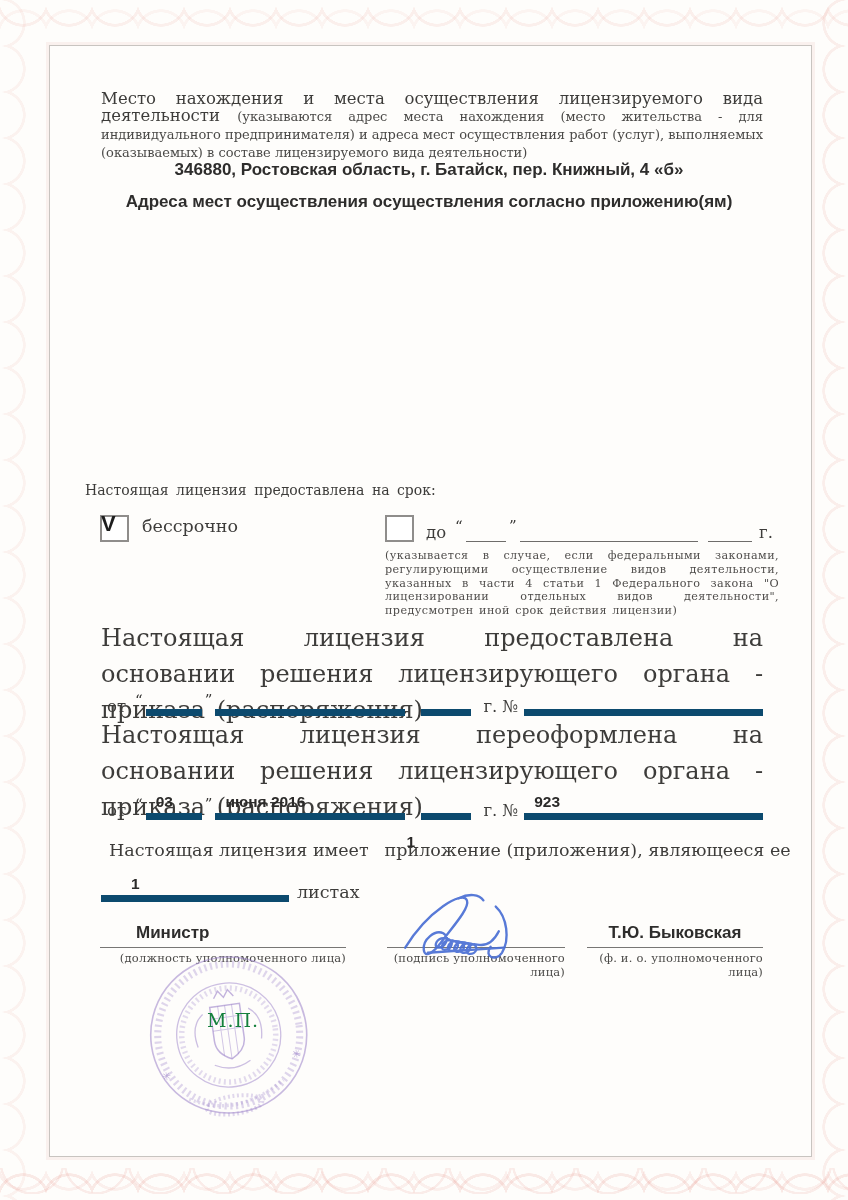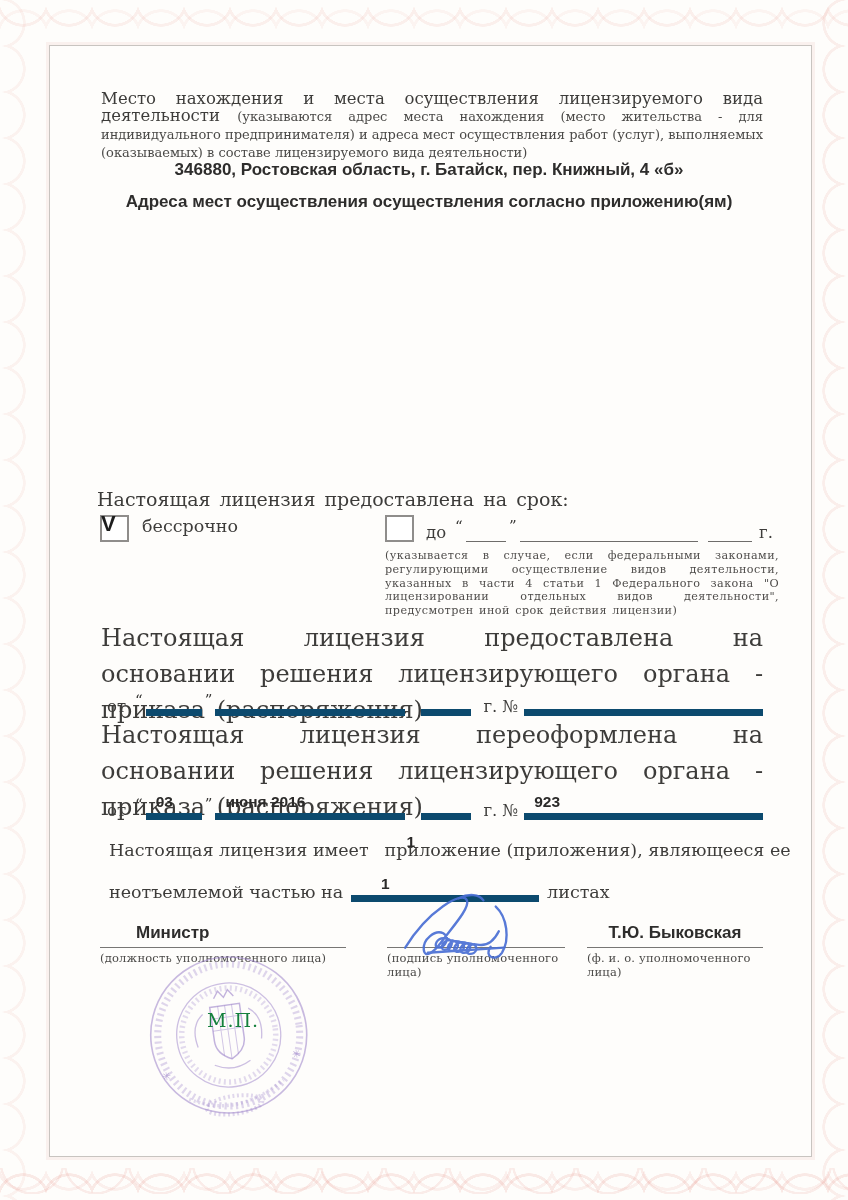--- a/index.html
+++ b/index.html
@@ -33,21 +33,21 @@
   .content{position:absolute;left:49px;top:45px;width:761px;height:1110px;}
   
   .loc-para{position:absolute;left:52px;top:45px;width:662px;
     text-align:justify;line-height:17px;}
   .loc-main{font-size:16.5px;}
   .loc-note{font-size:13px;color:#4a4947;}
   .addr{position:absolute;left:40px;width:680px;text-align:center;
     font-family:"Liberation Sans",sans-serif;font-weight:bold;font-size:17px;color:#2e2d2c;}
   .addr1{top:115px;}
   .addr2{top:147px;}
-  .term-label{position:absolute;left:48px;top:437px;font-size:19px;word-spacing:3px;margin-top:6px;}
+  .term-label{position:absolute;left:36px;top:437px;font-size:14px;word-spacing:3px;}
   
   .cbx{width:25px;height:23px;border:2px solid #8f8d8b;position:relative;
     flex:0 0 auto;background:#fff;}
   .cbx .mark{position:absolute;left:-1px;top:-6px;
     font-family:"Liberation Sans",sans-serif;font-weight:bold;font-size:22px;color:#1d1d1d;}
   .perp-row{position:absolute;left:51px;top:470px;display:flex;align-items:flex-start;gap:13px;}
   .perp-label{font-size:17.5px;padding-top:1px;}
   .until-row{position:absolute;left:336px;top:470px;width:388px;display:flex;align-items:flex-end;}
   .until-row .cbx{align-self:flex-start;}
   .until-word{font-size:16.5px;margin:0 6px 0 12px;}
@@ -78,21 +78,21 @@
   .attach-row{position:absolute;left:52px;width:662px;display:flex;align-items:flex-end;font-size:17.5px;white-space:nowrap;}
   .attach1{top:788px;}
   .attach2{top:830px;}
   .a-line1{width:120px;}
   .a-line2{width:188px;}
   .a-line .fill-val{left:30px;}
   .a-gap{margin:0 8px;}
   
   .sig-col{position:absolute;top:872px;}
   .sig-col .sig-line{border-bottom:1px solid #777674;height:30px;}
-  .sig-cap{font-size:11.5px;color:#4a4947;text-align:left;padding-top:3px;letter-spacing:.2px;}
+  .sig-cap{font-size:11.5px;color:#4a4947;text-align:right;padding-top:3px;letter-spacing:.2px;}
   .sig-val{font-family:"Liberation Sans",sans-serif;font-weight:bold;font-size:17px;color:#2e2d2c;}
   .col-pos{left:51px;width:246px;}
   .col-pos .sig-val{position:absolute;left:36px;top:6px;}
   .col-sign{left:338px;width:178px;}
   .col-name{left:538px;width:176px;}
   .col-name .sig-val{position:absolute;left:0;right:0;top:6px;text-align:center;}
   .signature-svg{position:absolute;left:348px;top:843px;width:216px;height:72px;z-index:3;}
   
   .seal-svg{position:absolute;left:92px;top:902px;width:176px;height:186px;z-index:1;}
   .mp-label{position:absolute;left:158px;top:964px;font-size:19px;color:#15803d;z-index:2;letter-spacing:1px;}
@@ -173,21 +173,20 @@
   </div>
 
   <div class="attach-row attach1">
     <span class="a-gap">Настоящая лицензия имеет</span>
     <span class="f-line a-line a-line1">
         <span class="fill-val">1</span>
       </span>
     <span class="a-gap">приложение (приложения), являющееся ее</span>
   </div>
   <div class="attach-row attach2">
-    <span class="a-gap">неотъемлемой частью на</span>
     <span class="f-line a-line a-line2">
         <span class="fill-val">1</span>
       </span>
     <span class="a-gap">листах</span>
   </div>
 
   <div class="sig-col col-pos">
     <span class="sig-val">Министр</span>
     <div class="sig-line"></div>
     <div class="sig-cap">(должность уполномоченного лица)</div>

